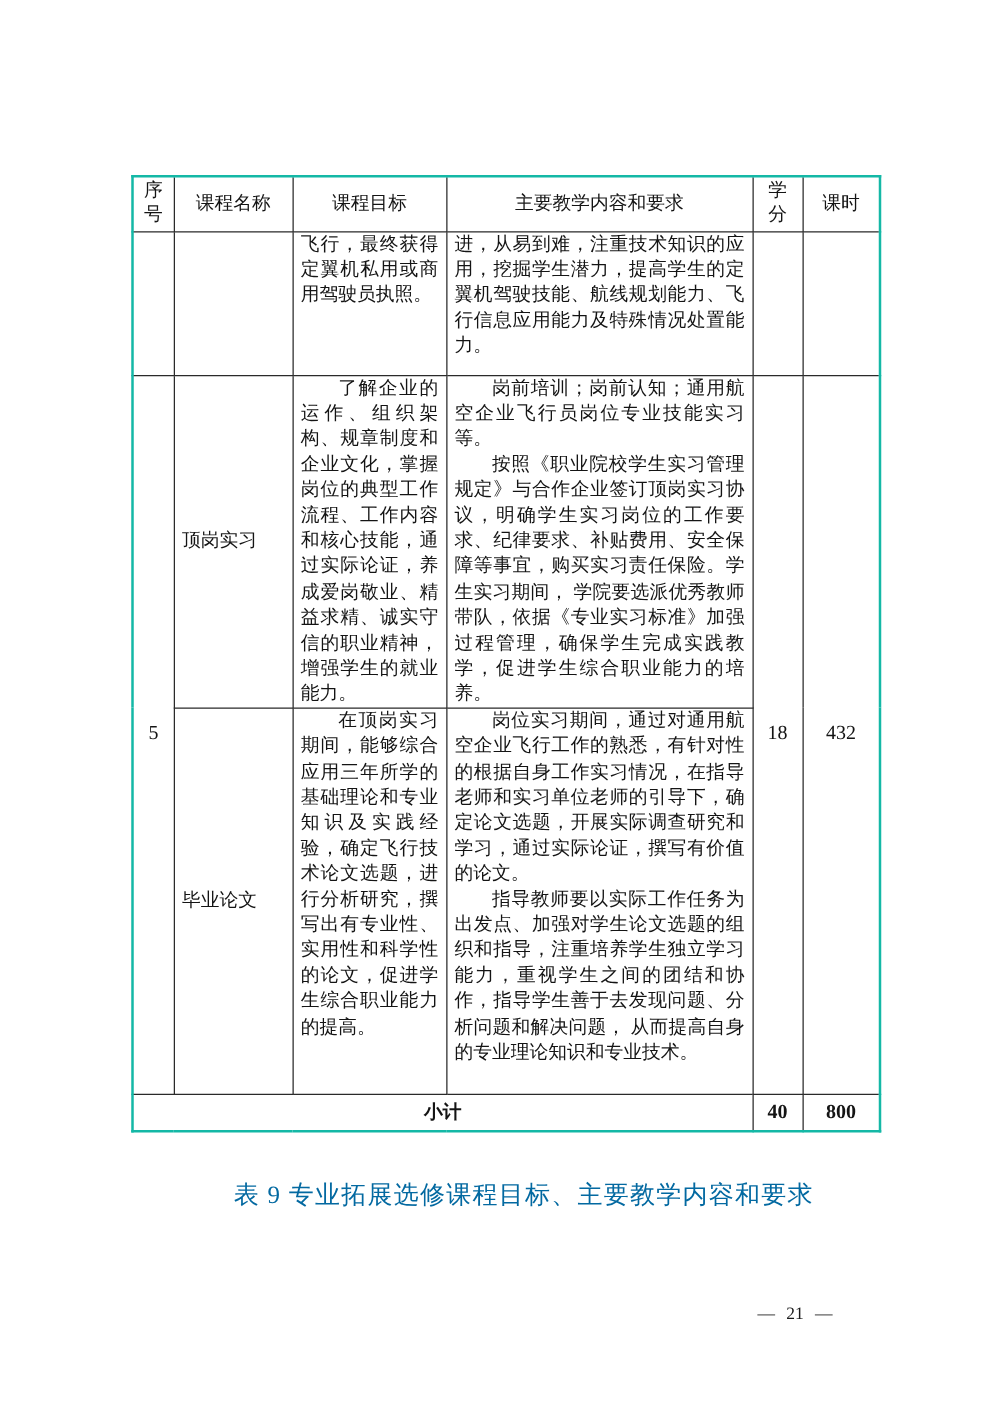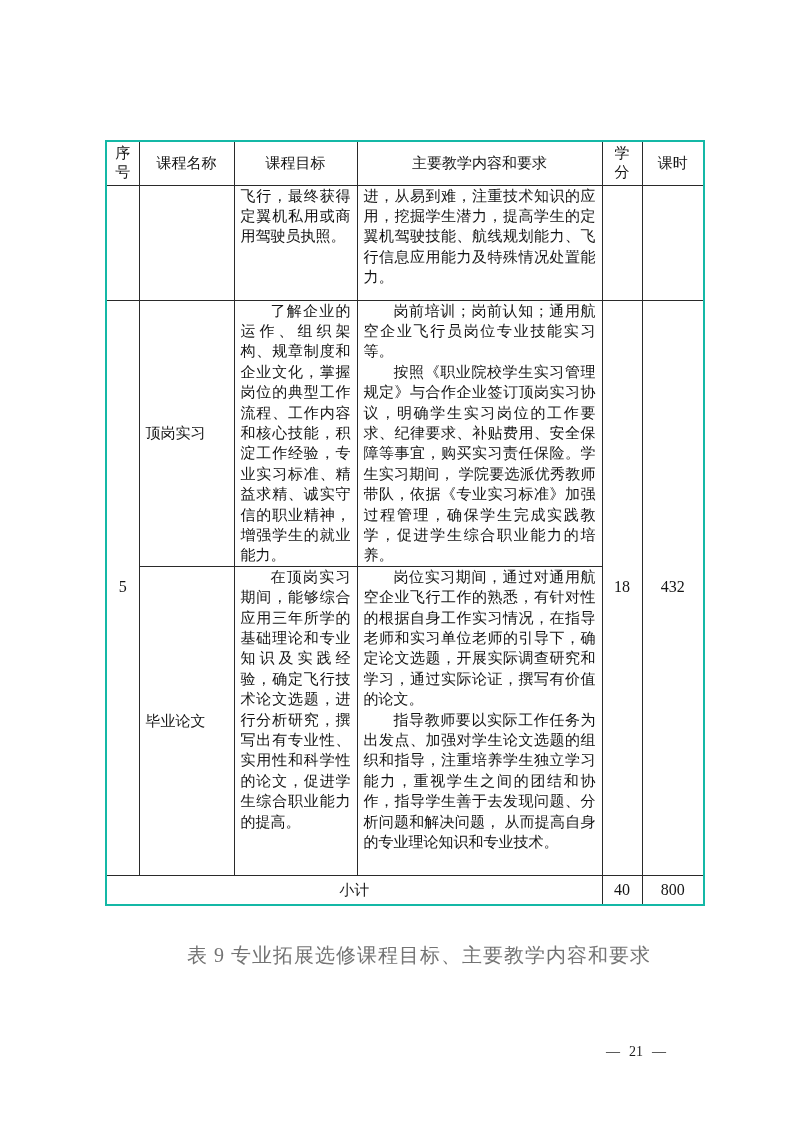--- a/index.html
+++ b/index.html
@@ -45,21 +45,21 @@
   .vert-head {
     display: inline-block;
     width: 1.05em;
     word-break: break-all;
     line-height: 19px;
   }
   tr.h-header { height: 44px; }
   tr.h-rowA   { height: 115px; padding-left: 41px; }
   tr.h-rowB   { height: 263px; }
   tr.h-rowC   { height: 309px; }
-  tr.h-rowD   { height: 30px; }
+  tr.h-rowD   { height: 30px; font-weight: bold; }
 
   td.cell-mid {
     text-align: left;
     vertical-align: middle;
   }
   td.cell-num {
     text-align: center;
     vertical-align: middle;
     font-size: 16px;
   }
@@ -80,21 +80,21 @@
 
   
   .table-caption {
     position: absolute;
     left: 120px;
     top: 942px;
     width: 598px;
     text-align: center;
     font-size: 20px;
     letter-spacing: 1px;
-    color: #737373;
+    color: #0369a1;
   }
 
   
   .page-footer {
     position: absolute;
     left: 606px;
     top: 1044px;
     display: flex;
     align-items: center;
     gap: 9px;
@@ -139,21 +139,21 @@
       <p class="no-indent">进，从易到难，注重技术知识的应用，挖掘学生潜力，提高学生的定翼机驾驶技能、航线规划能力、飞行信息应用能力及特殊情况处置能力。</p>
     </td>
     <td></td>
     <td></td>
   </tr>
 
   <tr class="h-rowB">
     <td rowspan="2" class="cell-num">5</td>
     <td class="cell-mid">顶岗实习</td>
     <td>
-      <p>了解企业的运作、组织架构、规章制度和企业文化，掌握岗位的典型工作流程、工作内容和核心技能，积淀工作经验，专业实习标准、精益求精、诚实守信的职业精神，增强学生的就业能力。</p>
+      <p>了解企业的运作、组织架构、规章制度和企业文化，掌握岗位的典型工作流程、工作内容和核心技能，通过实际论证，养成爱岗敬业、精益求精、诚实守信的职业精神，增强学生的就业能力。</p>
     </td>
     <td>
       <p>岗前培训；岗前认知；通用航空企业飞行员岗位专业技能实习等。</p>
       <p>按照《职业院校学生实习管理规定》与合作企业签订顶岗实习协议，明确学生实习岗位的工作要求、纪律要求、补贴费用、安全保障等事宜，购买实习责任保险。学生实习期间， 学院要选派优秀教师带队，依据《专业实习标准》加强过程管理，确保学生完成实践教学，促进学生综合职业能力的培养。</p>
     </td>
     <td rowspan="2" class="cell-num">18</td>
     <td rowspan="2" class="cell-num">432</td>
   </tr>
 
   <tr class="h-rowC">

